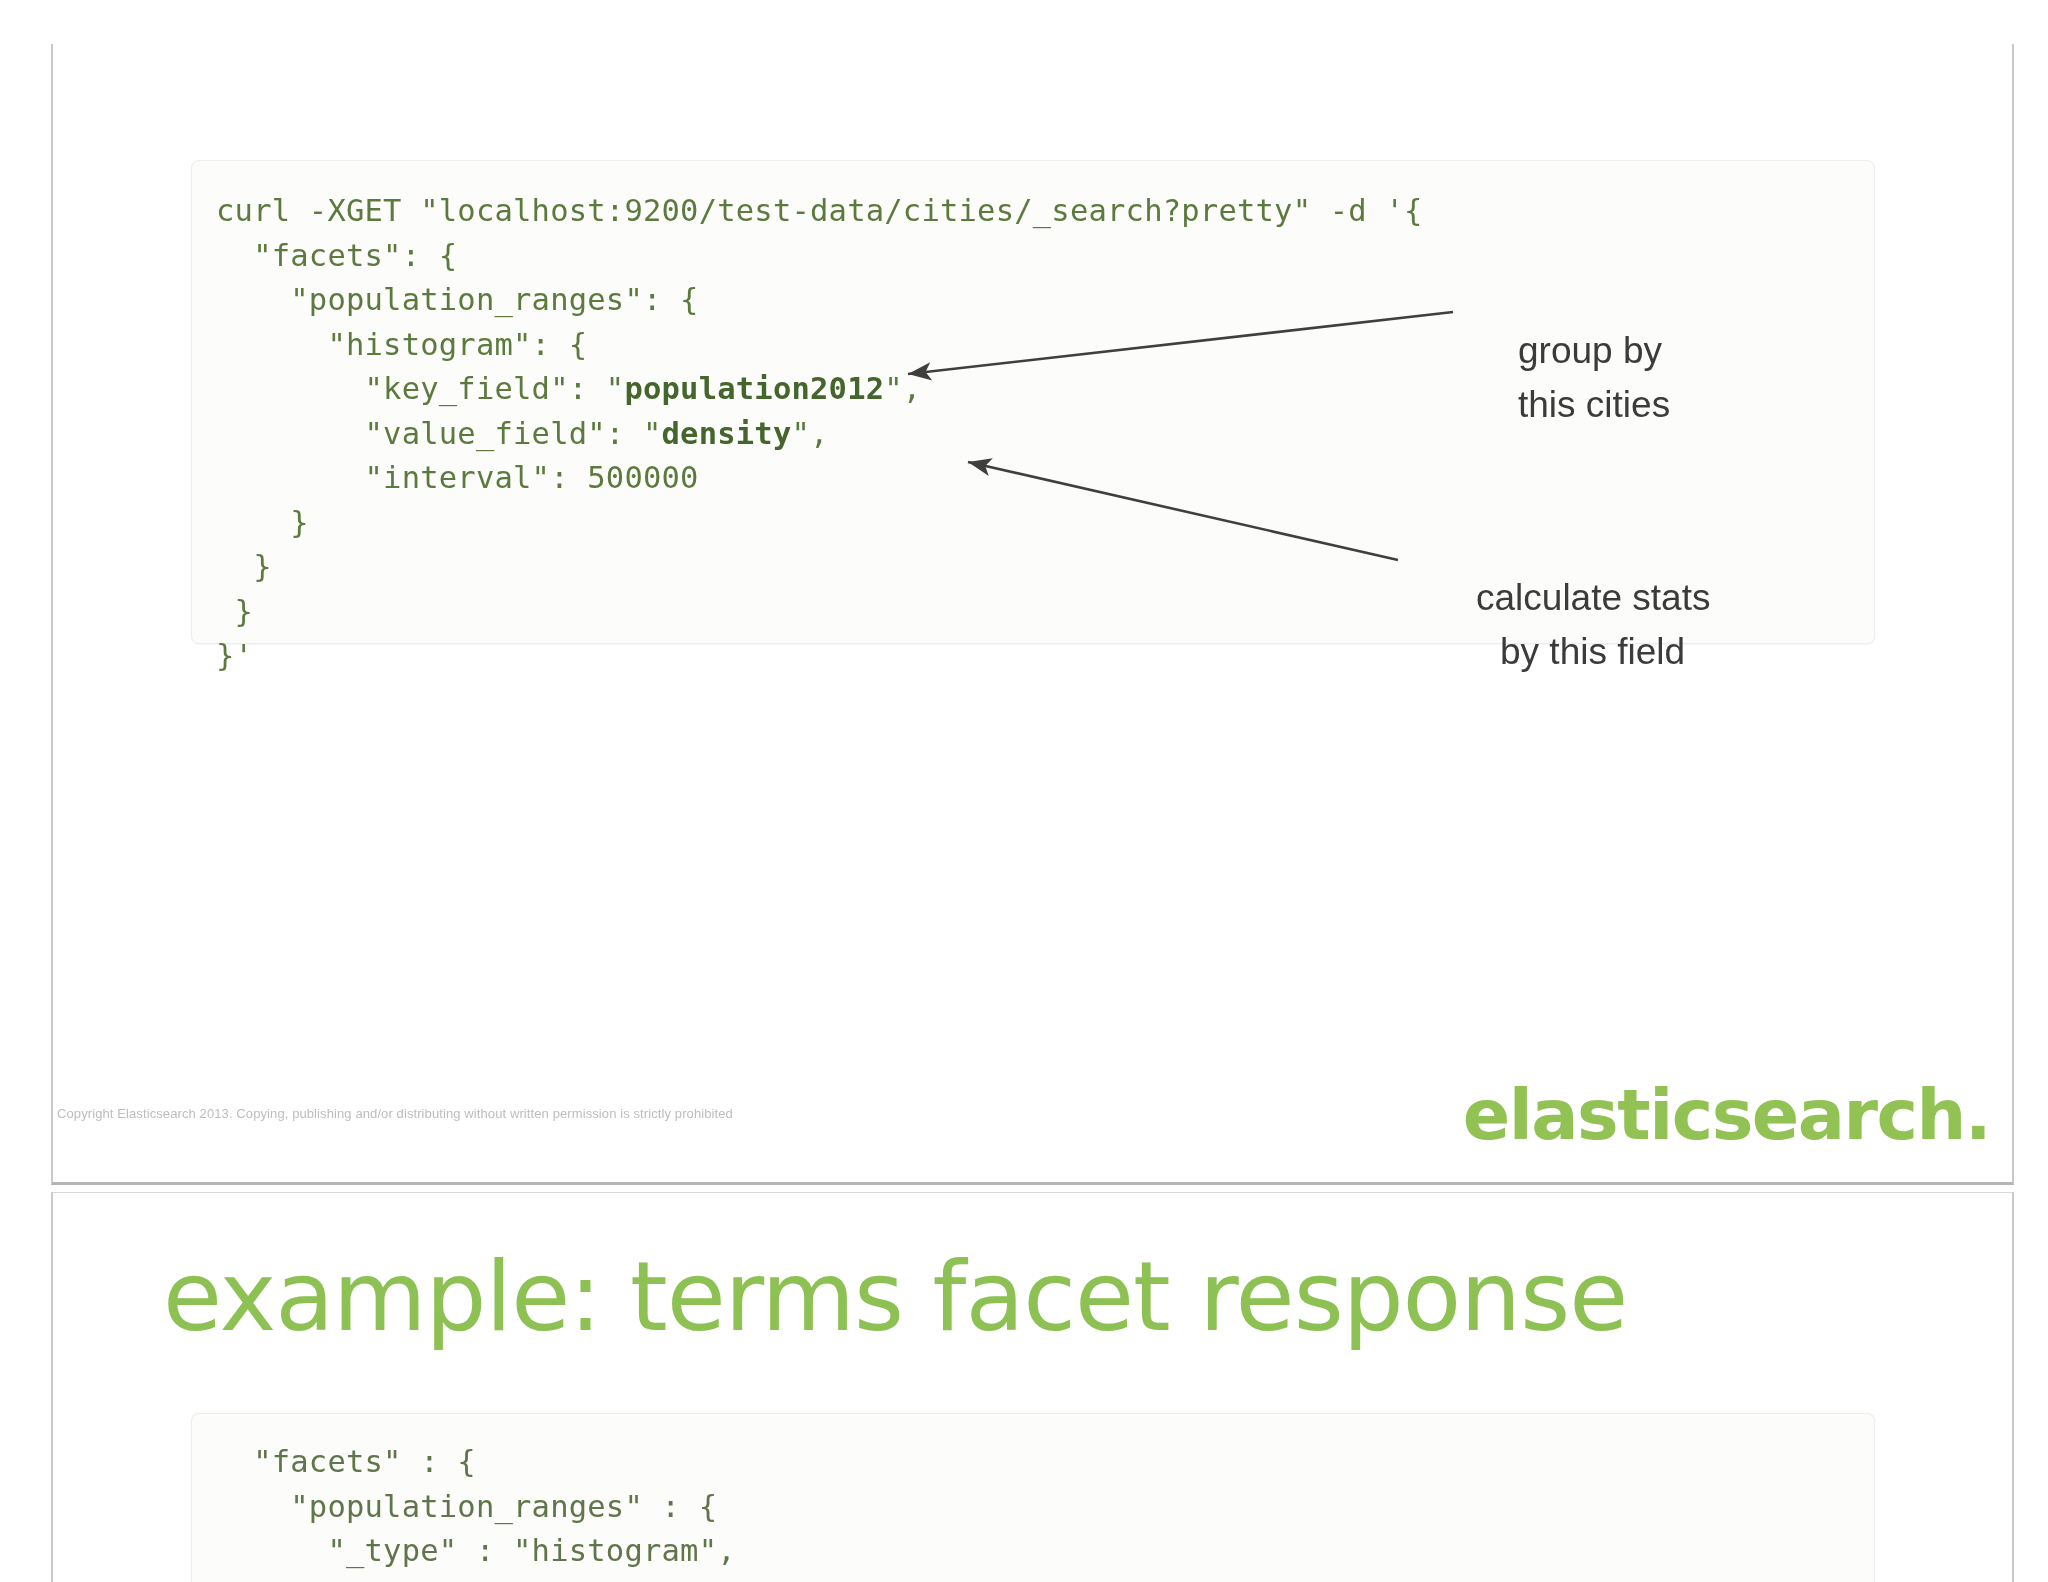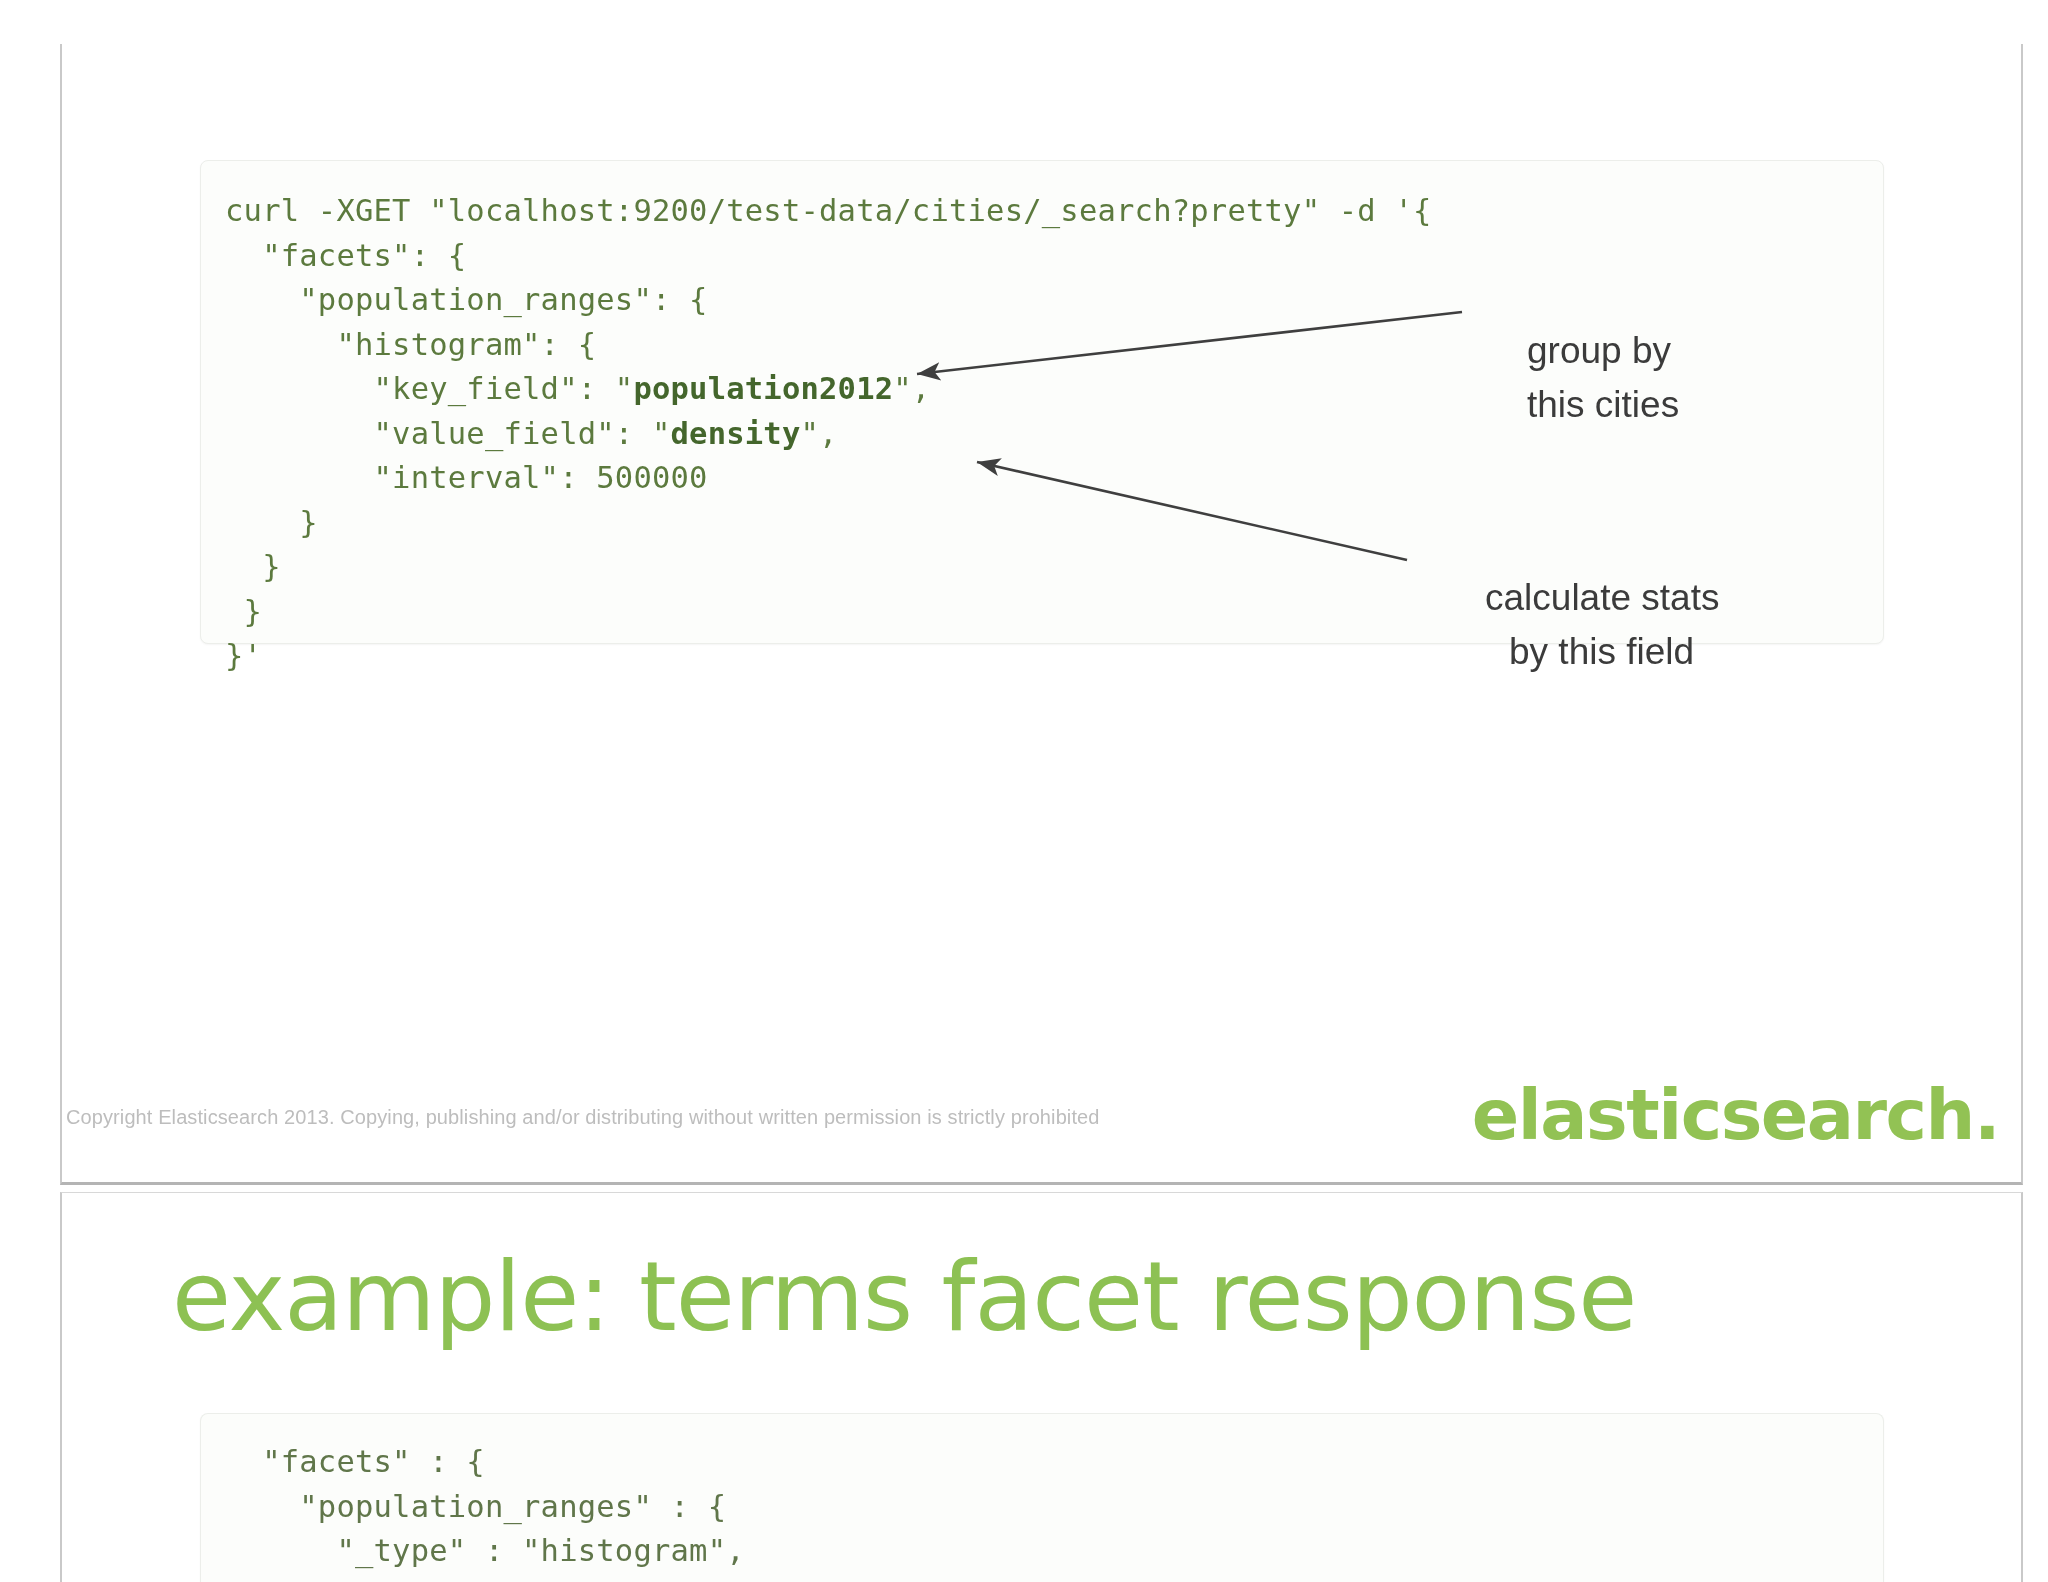--- a/index.html
+++ b/index.html
@@ -20,21 +20,21 @@
   .deck {
     position: absolute;
     left: 0; top: 0;
     width: 2048px;
     height: 1582px;
     background: #ffffff;
   }
 
   .slide {
     position: absolute;
-    left: 60px;
+    left: 51px;
     width: 1963px;
     background: #ffffff;
     border-left: 2px solid #c9c9c9;
     border-right: 2px solid #c9c9c9;
     box-sizing: border-box;
   }
 
   .slide-1 {
     top: 44px;
     height: 1141px;
@@ -119,21 +119,21 @@
     left: 0;
     bottom: 0;
     width: 100%;
     height: 90px;
   }
   .copyright {
     position: absolute;
     left: 4px;
     top: 14px;
     font-family: "Liberation Sans", sans-serif;
-    font-size: 20px;
+    font-size: 13px;
     color: #bdbdbd;
     white-space: nowrap;
     letter-spacing: 0.1px;
   }
   .logo {
     position: absolute;
     right: 22px;
     top: -18px;
     font-family: "DejaVu Sans", sans-serif;
     font-size: 70px;

